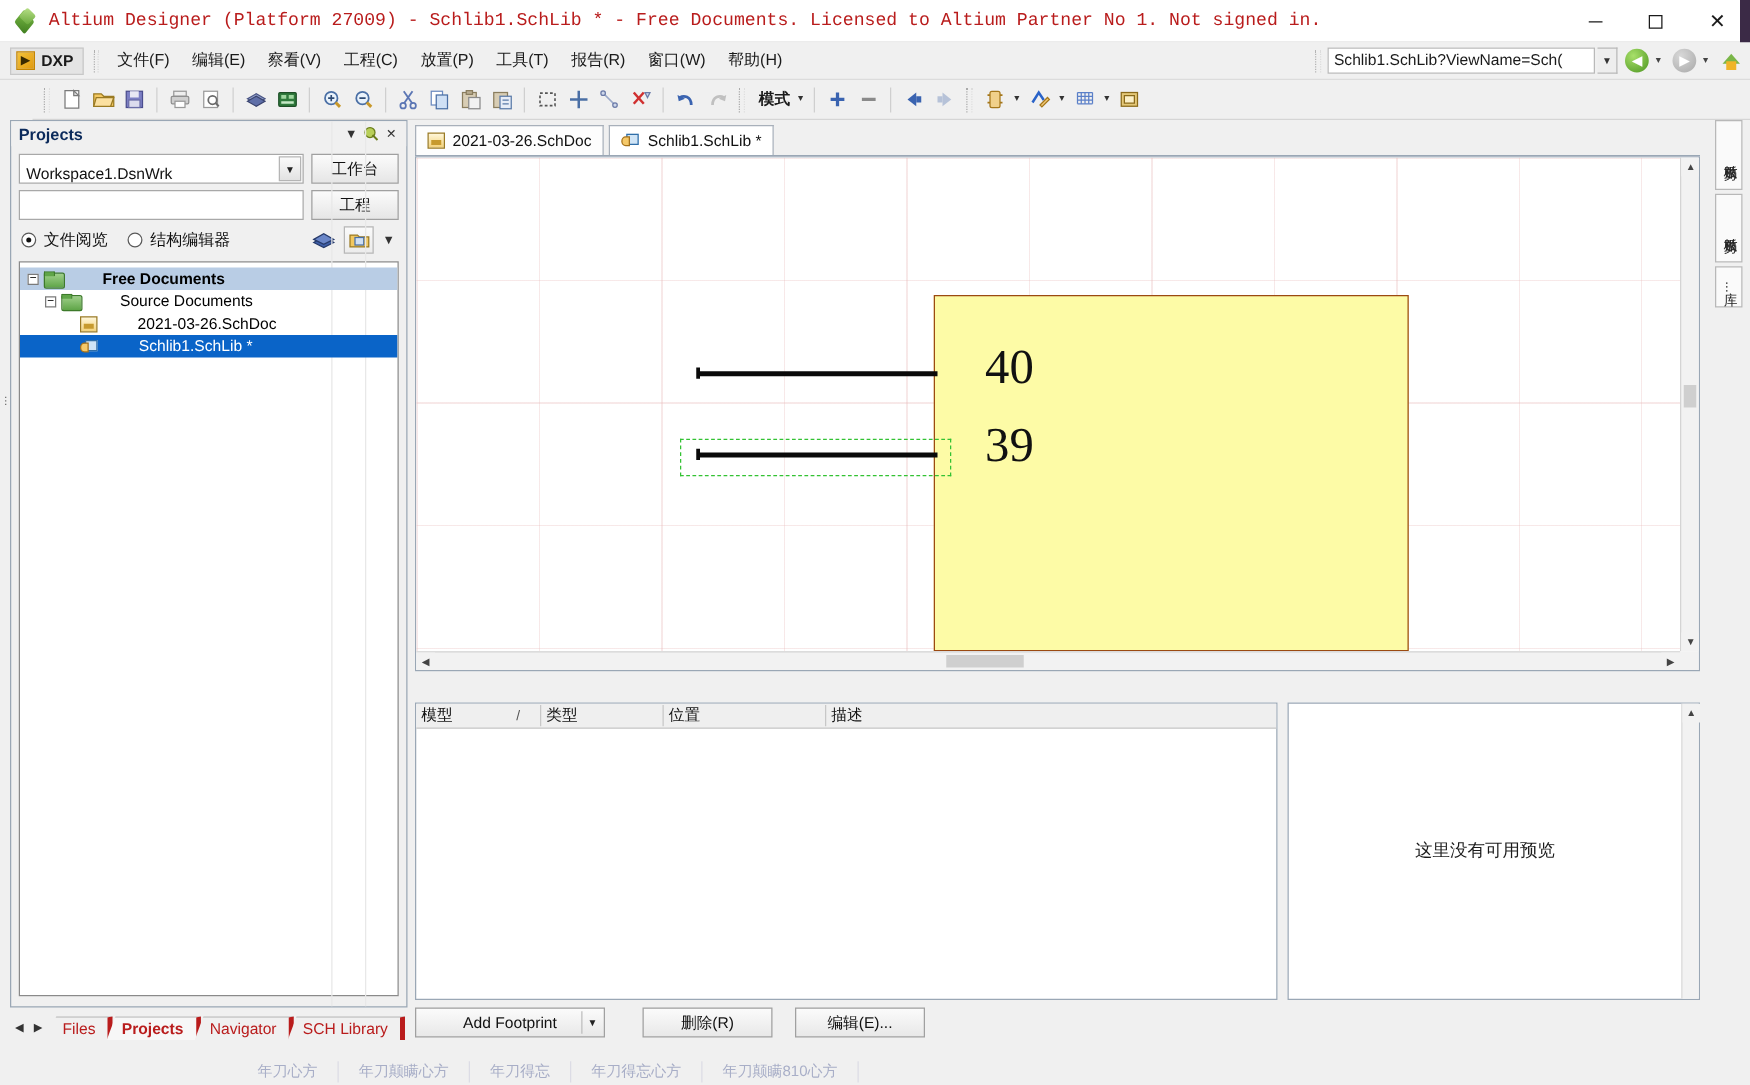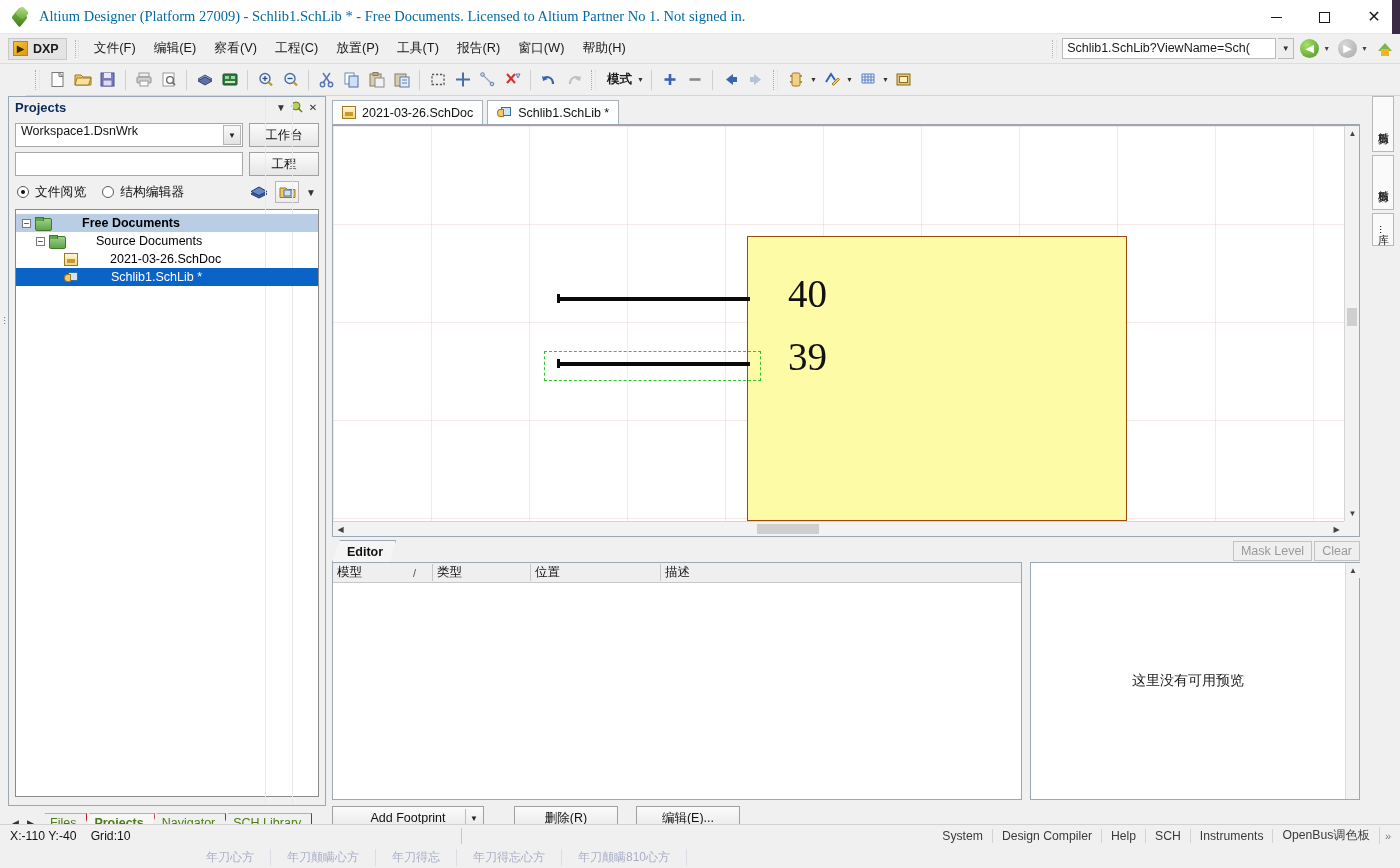--- a/index.html
+++ b/index.html
@@ -34,22 +34,22 @@
     transform: rotate(45deg) skew(6deg,6deg);
     border-radius: 2px;
   }
   .title-icon .d2 {
     position: absolute; left: 5px; top: 0px; width: 10px; height: 10px;
     background: linear-gradient(140deg,#b9e089 0%, #68a83a 100%);
     transform: rotate(45deg);
     border-radius: 2px;
   }
   .title-text {
-    font-size: 14.5px; color: #0369a1; white-space: nowrap;
-    font-family: Liberation Serif, serif;
+    font-size: 14.5px; color: #b91c1c; white-space: nowrap;
+    font-family: Liberation Mono, monospace;
   }
   .win-controls {
     position: absolute; right: 0; top: 0; height: 34px; display: flex;
   }
   .win-btn {
     width: 48px; height: 34px; display: flex; align-items: center; justify-content: center;
     color: #1a1a1a; font-size: 13px;
   }
   .win-btn:last-child { width: 52px; }
   .glyph-min { width: 11px; height: 1px; background: #1a1a1a; display:block; }
@@ -145,21 +145,21 @@
   .panel-title {
     height: 20px; display: flex; align-items: center;
     padding: 0 4px 0 6px; background: #f0f0f0;
   }
   .panel-title .ptext { font-weight: bold; font-size: 13px; color: #0b2a5b; flex: 1; }
   .pt-btn { width: 16px; height: 16px; display:flex; align-items:center; justify-content:center; color:#333; font-size:10px;}
   .panel-body { padding: 6px; }
   .row { display: flex; gap: 6px; margin-bottom: 5px; }
   .combo {
     flex: 1; height: 24px; background: #fff; border: 1px solid #a8a8a8;
-    display: flex; align-items: flex-start; font-size: 12.5px; color: #111; padding-left: 5px;
+    display: flex; align-items: flex-end; font-size: 12.5px; color: #111; padding-left: 5px;
     position: relative;
   }
   .combo .cdrop {
     position: absolute; right: 1px; top: 1px; width: 18px; height: 20px;
     background: linear-gradient(#fafafa,#e2e2e2); border: 1px solid #b5b5b5;
     display: flex; align-items: center; justify-content: center; font-size: 8px; color: #222;
   }
   .txtbox {
     flex: 1; height: 24px; background: #fff; border: 1px solid #a8a8a8;
   }
@@ -225,22 +225,22 @@
   .lib-ico .s2 { position:absolute; left:0px; top:3px; width:7px; height:8px; background:#f5c96a; border:1px solid #a5711a; border-radius:50% 0 0 50%;}
   .tree-gridline { position:absolute; top:0; bottom:0; width:1px; background:#e8e8e8; }
 
   .panel-tabs {
     position: absolute; left: 8px; top: 810px; width: 318px; height: 22px;
     display: flex; align-items: flex-end;
   }
   .arrb { width: 15px; height: 19px; display:flex; align-items:center; justify-content:center; font-size:9px; color:#333; }
   .ptab {
     height: 19px; padding: 0 10px 0 12px; display: flex; align-items: center;
-    font-size: 12.5px; color: #4d7c0f; background: #f0f0f0;
-    border-top: 1px solid #b0b0b0; border-right: 1px solid #b91c1c;
+    font-size: 12.5px; color: #b91c1c; background: #f0f0f0;
+    border-top: 1px solid #b0b0b0; border-right: 4px solid #b91c1c;
     position: relative; margin-right: -5px;
     clip-path: polygon(7px 0, 100% 0, 100% 100%, 0 100%);
   }
   .ptab.active { font-weight: bold; background: #f7f7f7; }
 
   
   .doctabs {
     position: absolute; left: 332px; top: 99px; width: 1028px; height: 26px;
     display: flex; align-items: flex-end; gap: 4px;
     border-bottom: 1px solid #9aa7b5;
@@ -776,27 +776,20 @@
     </div>
     <div class="hscroll">
       <div class="sc-arrow" style="left:0;">◀</div>
       <div class="sc-thumb" style="top:2px; bottom:2px; left:424px; width:62px;"></div>
       <div class="sc-arrow" style="right:0;">▶</div>
     </div>
     <div class="sc-corner"></div>
   </div>
 
   <div class="lower">
-    <div class="lower-tabrow">
-      <div class="ltab">Editor</div>
-      <div class="mask-btns">
-        <div class="mask-btn">Mask Level</div>
-        <div class="mask-btn">Clear</div>
-      </div>
-    </div>
 
     <div class="grid-area">
       <div class="grid-head">
         <div class="gh-cell" style="width:100px;">
           <span>模型</span>
           <span class="gh-sort">/</span>
         </div>
         <div class="gh-cell" style="width:98px;">类型</div>
         <div class="gh-cell" style="width:130px;">位置</div>
         <div class="gh-cell" style="width:360px; border-right:none;">描述</div>
@@ -820,36 +813,20 @@
       <div class="lbtn" style="width:104px;">编辑(E)...</div>
     </div>
   </div>
 
   <div class="rtabs">
     <div class="rtab" style="height:58px;">剪贴板</div>
     <div class="rtab" style="height:58px;">剪贴板</div>
     <div class="rtab" style="height:34px;">库...</div>
   </div>
 
-  <div class="statusbar">
-    <div class="st-left">
-      <span>X:-110 Y:-40</span>
-      <span>Grid:10</span>
-    </div>
-    <div class="st-sep"></div>
-    <div class="st-right">
-      <span class="st-btn">System</span>
-      <span class="st-btn">Design Compiler</span>
-      <span class="st-btn">Help</span>
-      <span class="st-btn">SCH</span>
-      <span class="st-btn">Instruments</span>
-      <span class="st-btn">OpenBus调色板</span>
-      <span class="st-more">»</span>
-    </div>
-  </div>
 
   <div class="ghostbar">
     <span class="ghost" style="margin-left:190px;text-align:center;">年刀心方</span>
     <span class="ghost">年刀颠瞒心方</span>
     <span class="ghost">年刀得忘</span>
     <span class="ghost">年刀得忘心方</span>
     <span class="ghost">年刀颠瞒810心方</span>
   </div>
 
 </div>

